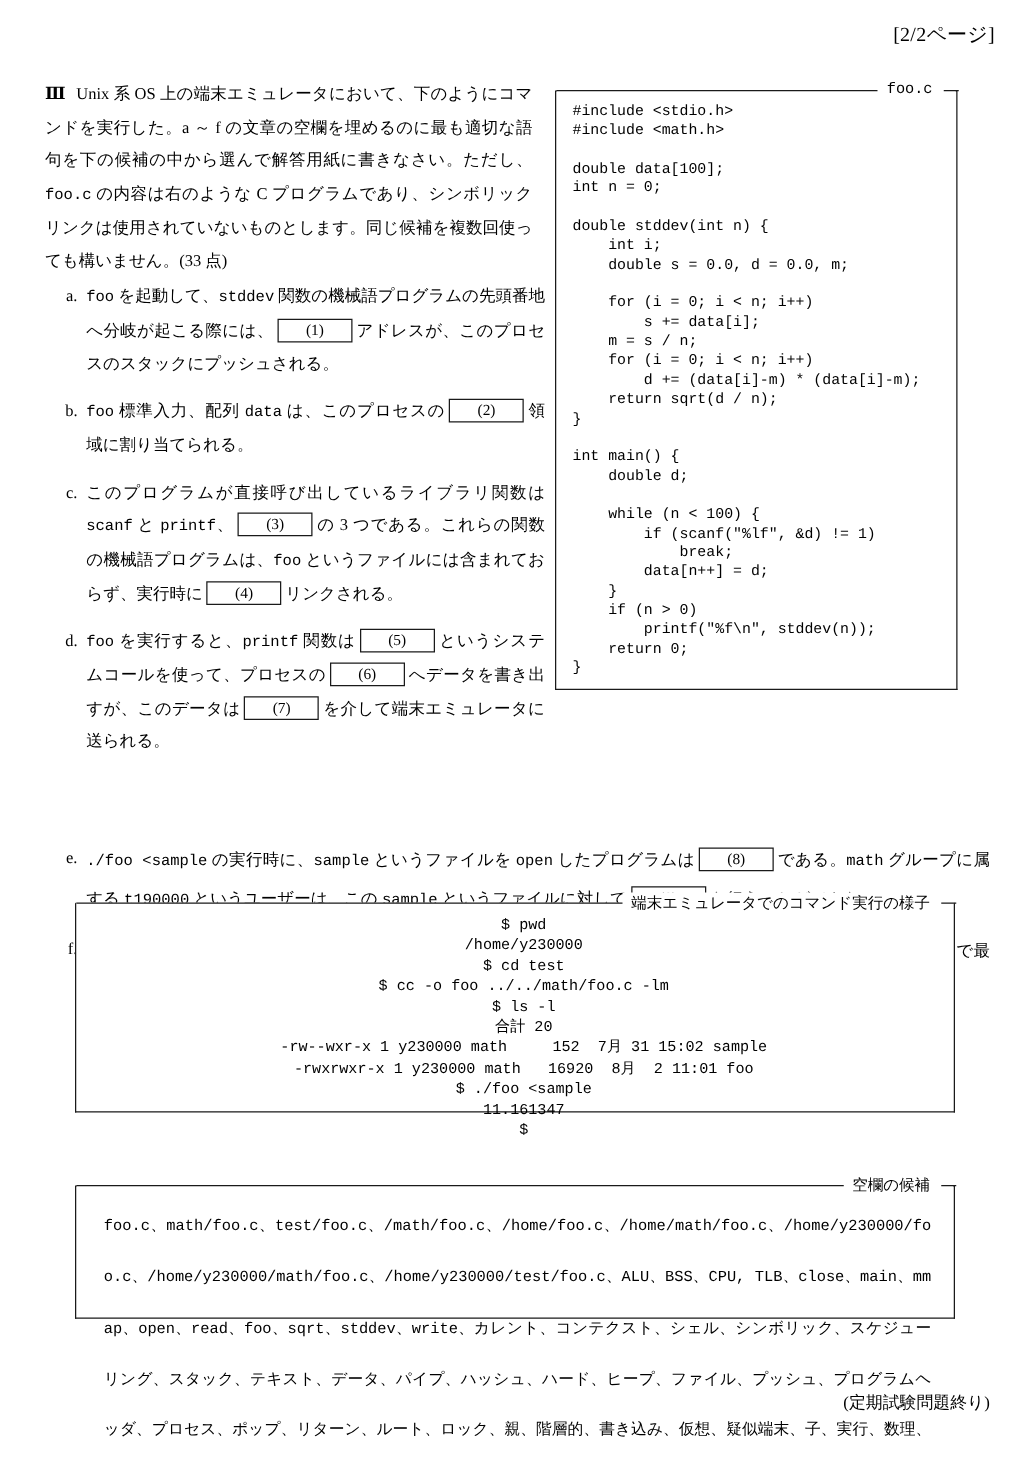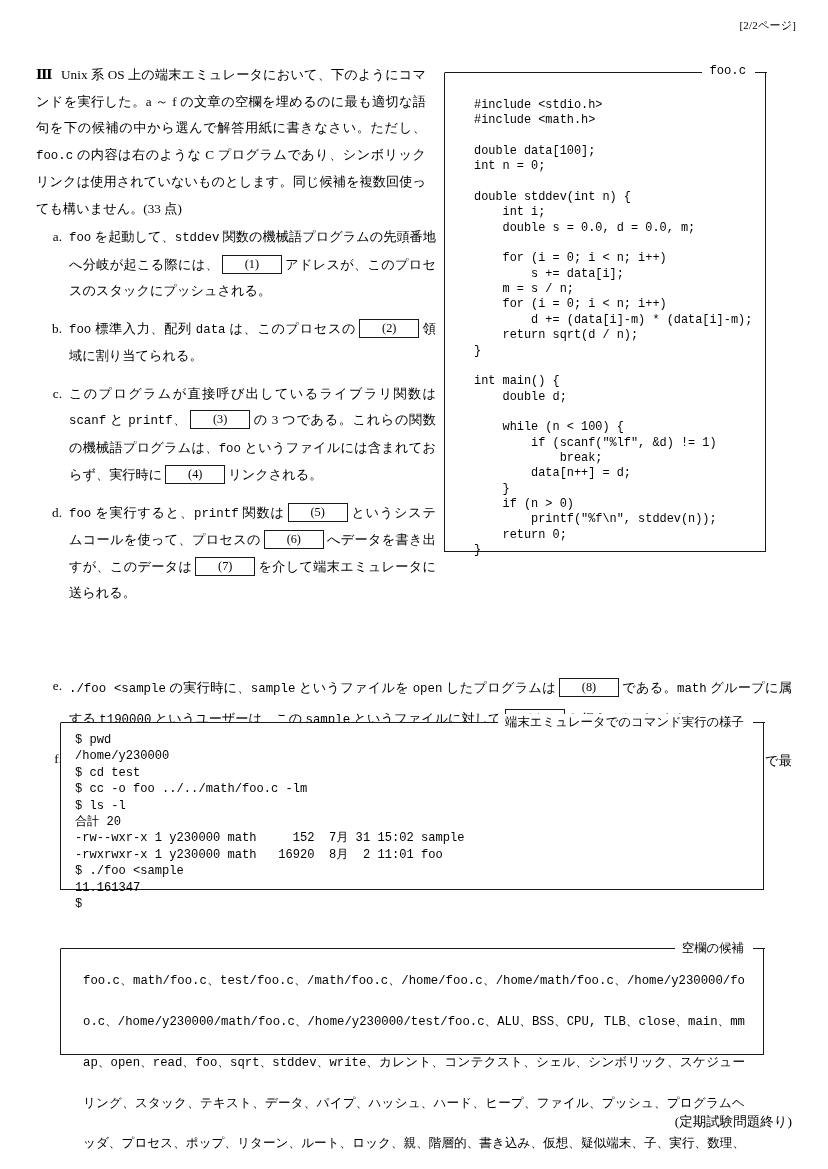--- a/index.html
+++ b/index.html
@@ -14,21 +14,21 @@
     font-family: "Liberation Serif", "DejaVu Serif", serif;
     color: #000000;
     overflow: hidden;
   }
 
   
   .page-header {
     position: absolute;
     top: 18px;
     right: 32px;
-    font-size: 11px;
+    font-size: 16px;
     letter-spacing: 0.2px;
   }
 
   
   .intro {
     position: absolute;
     left: 36px;
     top: 62px;
     width: 390px;
     font-size: 13.2px;
@@ -119,36 +119,37 @@
     font-size: 12.2px;
   }
   .frame-rule {
     position: absolute;
     top: -1px;
     height: 1px;
     background: #1a1a1a;
   }
 
   pre.code {
-    margin: 16px;
+    margin: 0;
     padding: 9px 0 6px 13px;
     font-family: "Liberation Mono", "DejaVu Sans Mono", monospace;
     font-size: 11.9px;
     line-height: 15.35px;
     white-space: pre;
     color: #000;
   }
   pre.term {
     margin: 0;
     padding: 9px 0 8px 14px;
     font-family: "Liberation Mono", "DejaVu Sans Mono", monospace;
     font-size: 12.1px;
     line-height: 16.4px;
     white-space: pre;
     color: #000;
+    text-align: center;
   }
 
   
   #code-box {
     left: 444px;
     top: 72px;
     width: 322px;
     height: 480px;
   }
   

